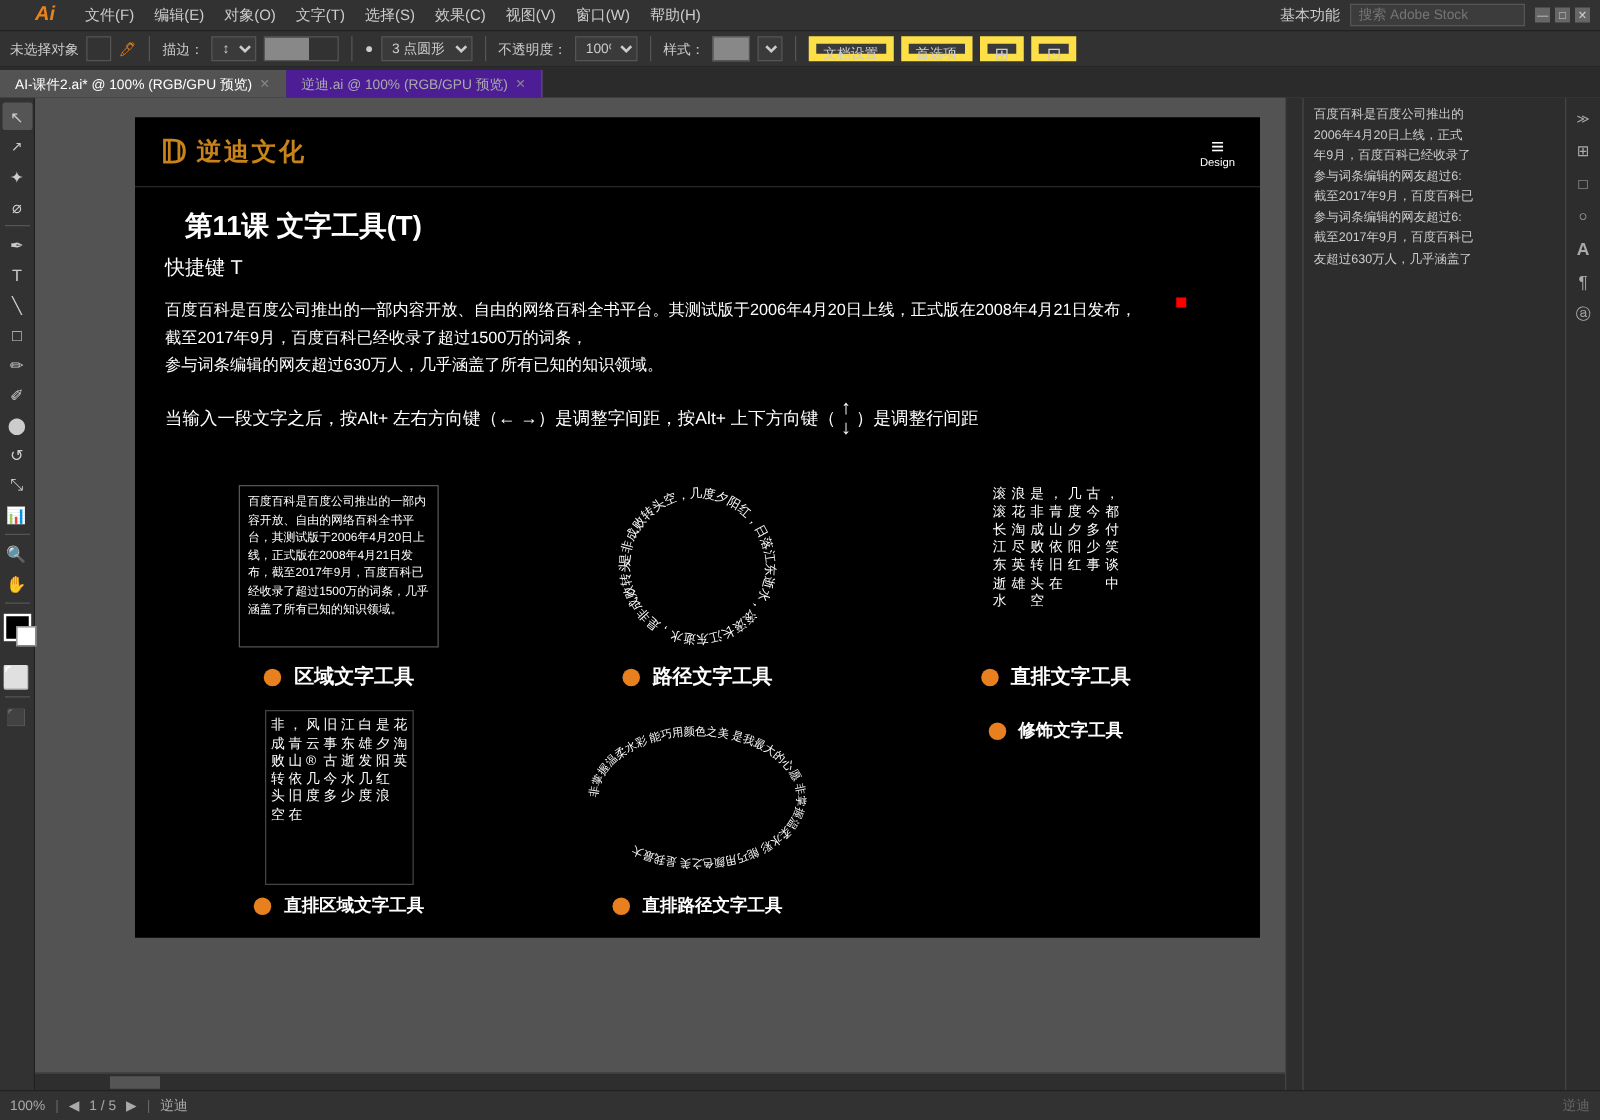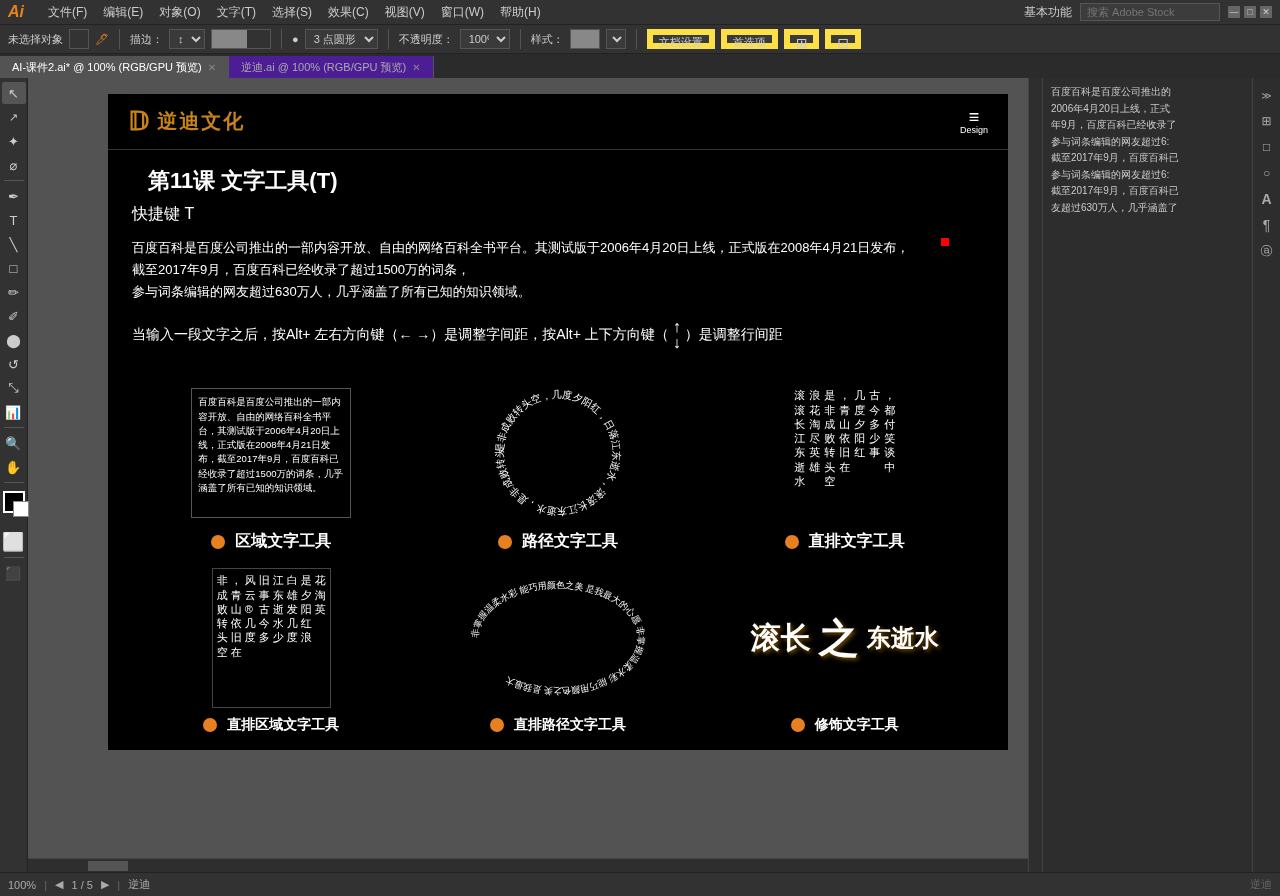--- a/index.html
+++ b/index.html
@@ -16,20 +16,21 @@
       position: absolute;
       top: 0; left: 0; right: 0;
       z-index: 100;
     }
     .top-menubar .app-logo {
       color: #e8821a;
       font-style: italic;
       font-weight: bold;
       font-size: 16px;
       margin-right: 8px;
+      margin-left: 20px;
     }
     .menu-item {
       color: #ccc;
       font-size: 12px;
       cursor: pointer;
     }
     .top-right-controls {
       margin-left: auto;
       display: flex;
       align-items: center;
@@ -663,27 +664,20 @@
             </text>
           </svg>
         </div>
         <div class="tool-label">
           <span class="orange-dot"></span>
           <span style="font-size:14px;">直排路径文字工具</span>
         </div>
       </div>
 
       <div class="tool-example">
-        <div class="tool-visual">
-          <div style="display:flex;align-items:center;gap:8px;">
-            <span style="font-size:30px;color:white;font-weight:bold;font-family:serif;text-shadow:2px 2px 4px rgba(200,130,0,0.6);">滚长</span>
-            <span style="font-size:40px;color:white;font-weight:bold;font-family:serif;text-shadow:2px 2px 4px rgba(200,130,0,0.6);">之</span>
-            <span style="font-size:24px;color:white;font-weight:bold;font-family:serif;text-shadow:2px 2px 4px rgba(200,130,0,0.6);">东逝水</span>
-          </div>
-        </div>
         <div class="tool-label">
           <span class="orange-dot"></span>
           <span style="font-size:14px;">修饰文字工具</span>
         </div>
       </div>
     </div>
 
   </div>
 
 </div>

